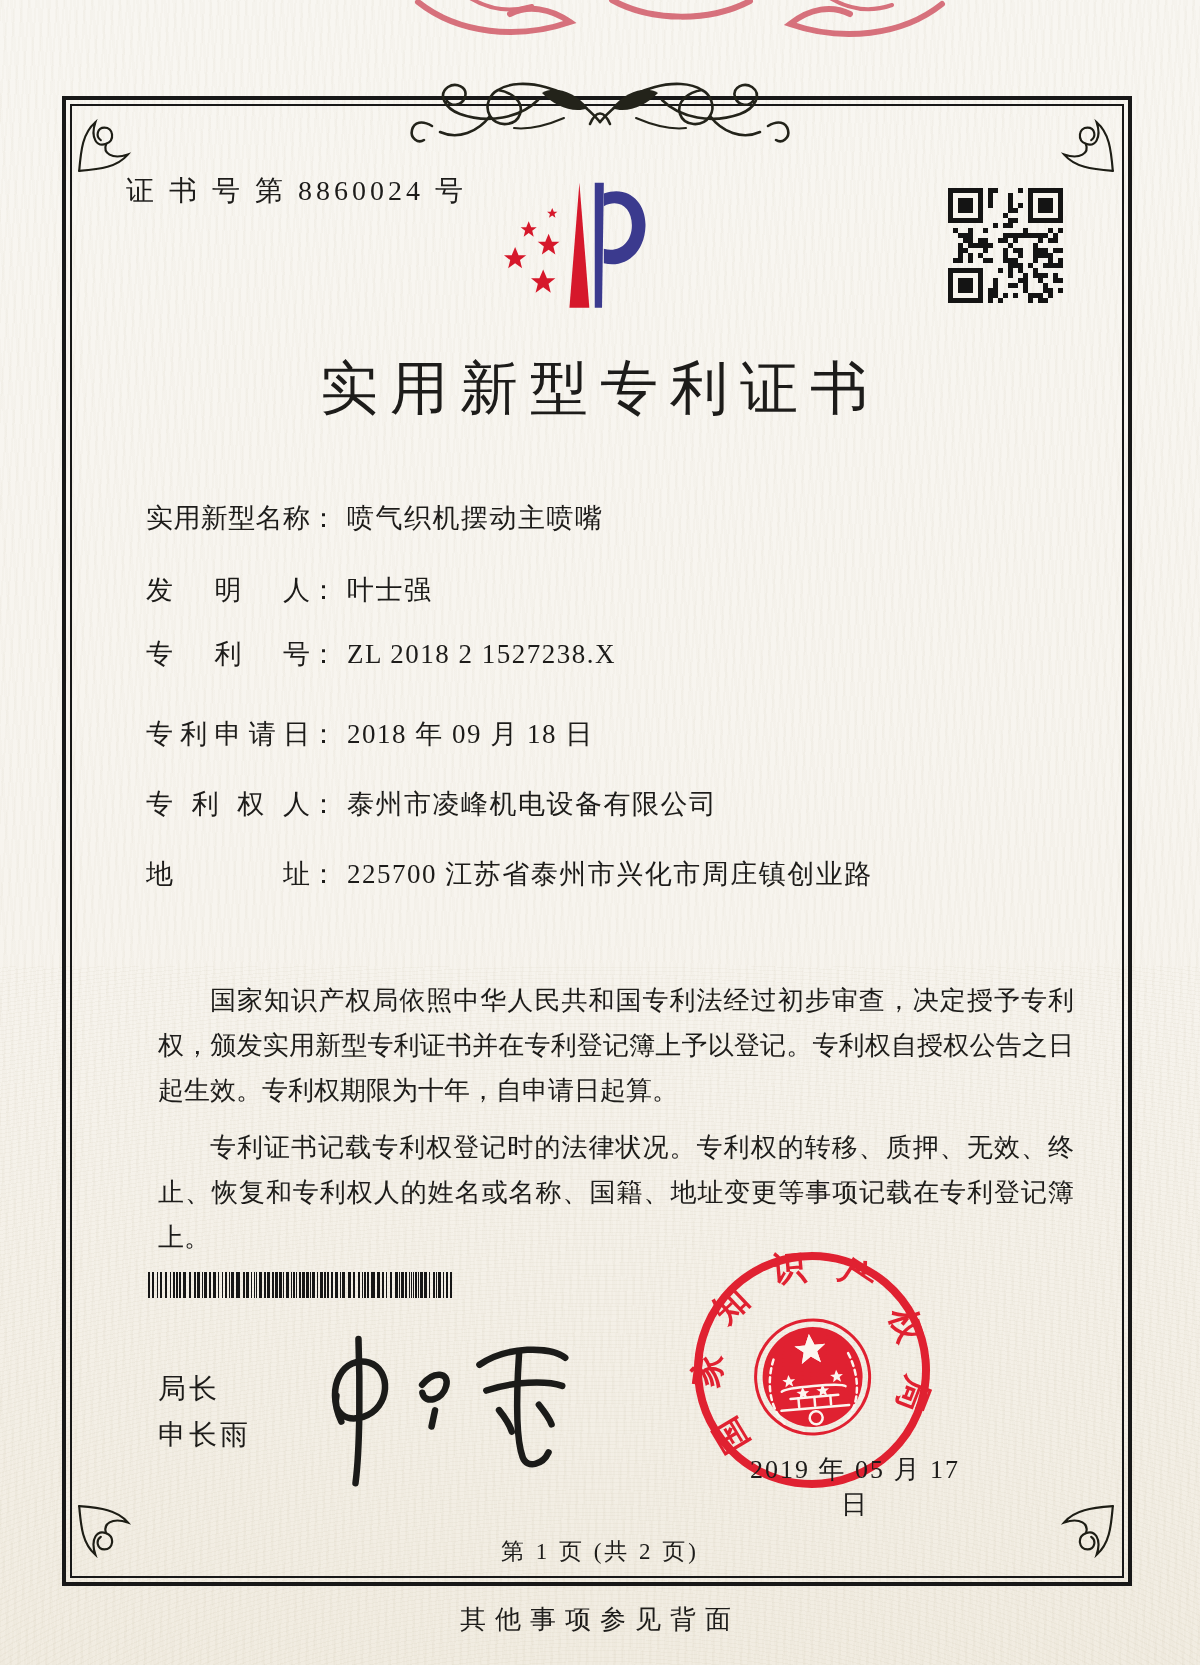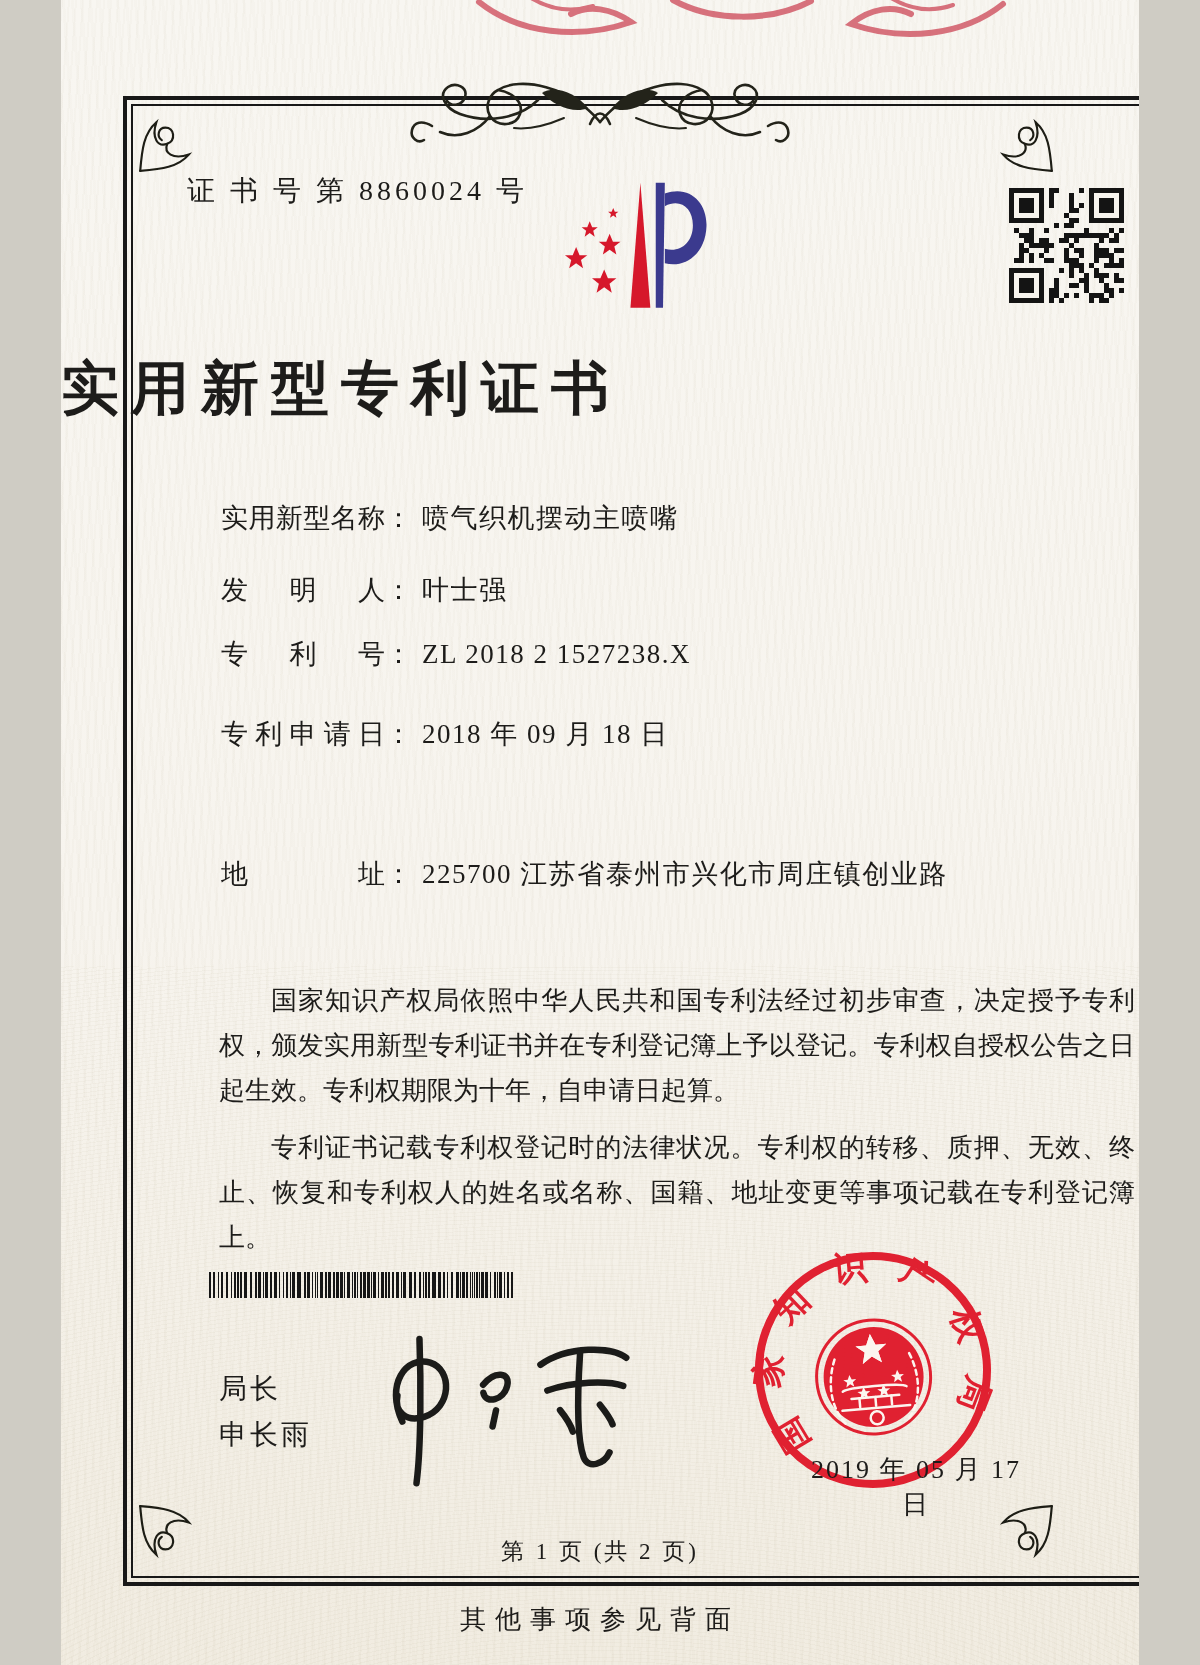--- a/index.html
+++ b/index.html
@@ -1,35 +1,35 @@
 <!DOCTYPE html>
 <html><head>
 <meta charset="utf-8">
 <style>
   html,body{margin:0;padding:0;background:#cfccc4;}
   .page{
-    position:relative;width:1078px;height:1665px;margin:0 auto;overflow:hidden;
+    position:relative;width:1200px;height:1665px;margin:0 auto;overflow:hidden;
     background:linear-gradient(180deg,#f8f6f1 0%,#f7f4ee 55%,#f1ece1 100%);
     font-family:"Liberation Serif","DejaVu Serif",serif;color:#1d1c1a;
   }
   .texture{position:absolute;inset:0;pointer-events:none;
     background:
       repeating-linear-gradient(94deg,rgba(186,176,148,.05) 0 2px,transparent 2px 7px),
       repeating-linear-gradient(86deg,rgba(186,176,148,.04) 0 3px,transparent 3px 9px);}
   .texture-bottom{position:absolute;left:0;right:0;top:58%;bottom:0;pointer-events:none;opacity:.55;
     background:repeating-radial-gradient(ellipse 900px 420px at 50% 130%,rgba(176,166,134,.12) 0 2px,transparent 2px 8px);}
   .frame{position:absolute;left:62px;top:96px;width:1062px;height:1482px;border:4px solid #181818;}
   .frame-inner{position:absolute;left:4px;top:4px;right:4px;bottom:4px;border:2px solid #181818;}
   .cert-no{position:absolute;left:126px;top:172px;font-size:28px;letter-spacing:4px;}
   .logo{position:absolute;left:478px;top:166px;width:172px;height:152px;}
   .qr{position:absolute;left:948px;top:188px;width:115px;height:115px;}
-  .title{position:absolute;left:0;top:350px;width:100%;text-align:left;
-    font-size:58px;font-weight:bold;letter-spacing:12px;}
+  .title{position:absolute;left:0;top:350px;width:100%;text-align:center;
+    font-size:58px;font-weight:normal;letter-spacing:12px;}
   .field-row{position:absolute;left:146px;white-space:nowrap;font-size:27px;}
-  .field-label{display:inline-block;width:164px;text-align:justify;text-align-last:justify;vertical-align:bottom;margin-left:14px;}
+  .field-label{display:inline-block;width:164px;text-align:justify;text-align-last:justify;vertical-align:bottom;}
   .field-colon{display:inline-block;margin:0 10px 0 0;}
   .field-value{letter-spacing:1.5px;}
   .grant-row{position:absolute;left:146px;top:928px;font-size:27px;white-space:nowrap;}
   .grant-no{position:absolute;left:420px;top:0;white-space:nowrap;}
   .grant-no .lbl{display:inline-block;letter-spacing:3px;}
   .paragraphs{position:absolute;left:146px;top:966px;width:940px;font-size:26px;line-height:45px;text-align:justify;}
   .paragraphs p{margin:12px;text-indent:2em;}
   .barcode{position:absolute;left:148px;top:1272px;width:308px;height:26px;}
   .director{position:absolute;left:158px;top:1366px;font-size:28px;line-height:46px;letter-spacing:3px;}
   .signature{position:absolute;left:295px;top:1326px;width:300px;height:168px;}
@@ -279,20 +279,23 @@
   </div>
   <div class="field-row" style="top:572px">
     <span class="field-label">发明人</span><span class="field-colon">：</span><span class="field-value">叶士强</span>
   </div>
   <div class="field-row" style="top:636px">
     <span class="field-label">专利号</span><span class="field-colon">：</span><span class="field-value">ZL 2018 2 1527238.X</span>
   </div>
   <div class="field-row" style="top:716px">
     <span class="field-label">专利申请日</span><span class="field-colon">：</span><span class="field-value">2018 年 09 月 18 日</span>
   </div>
+  <div class="field-row" style="top:786px">
+    <span class="field-label">专利权人</span><span class="field-colon">：</span><span class="field-value">泰州市凌峰机电设备有限公司</span>
+  </div>
   <div class="field-row" style="top:856px">
     <span class="field-label">地址</span><span class="field-colon">：</span><span class="field-value">225700 江苏省泰州市兴化市周庄镇创业路</span>
   </div>
 
 
   <div class="paragraphs">
     <p>国家知识产权局依照中华人民共和国专利法经过初步审查，决定授予专利权，颁发实用新型专利证书并在专利登记簿上予以登记。专利权自授权公告之日起生效。专利权期限为十年，自申请日起算。</p>
     <p>专利证书记载专利权登记时的法律状况。专利权的转移、质押、无效、终止、恢复和专利权人的姓名或名称、国籍、地址变更等事项记载在专利登记簿上。</p>
   </div>
 

